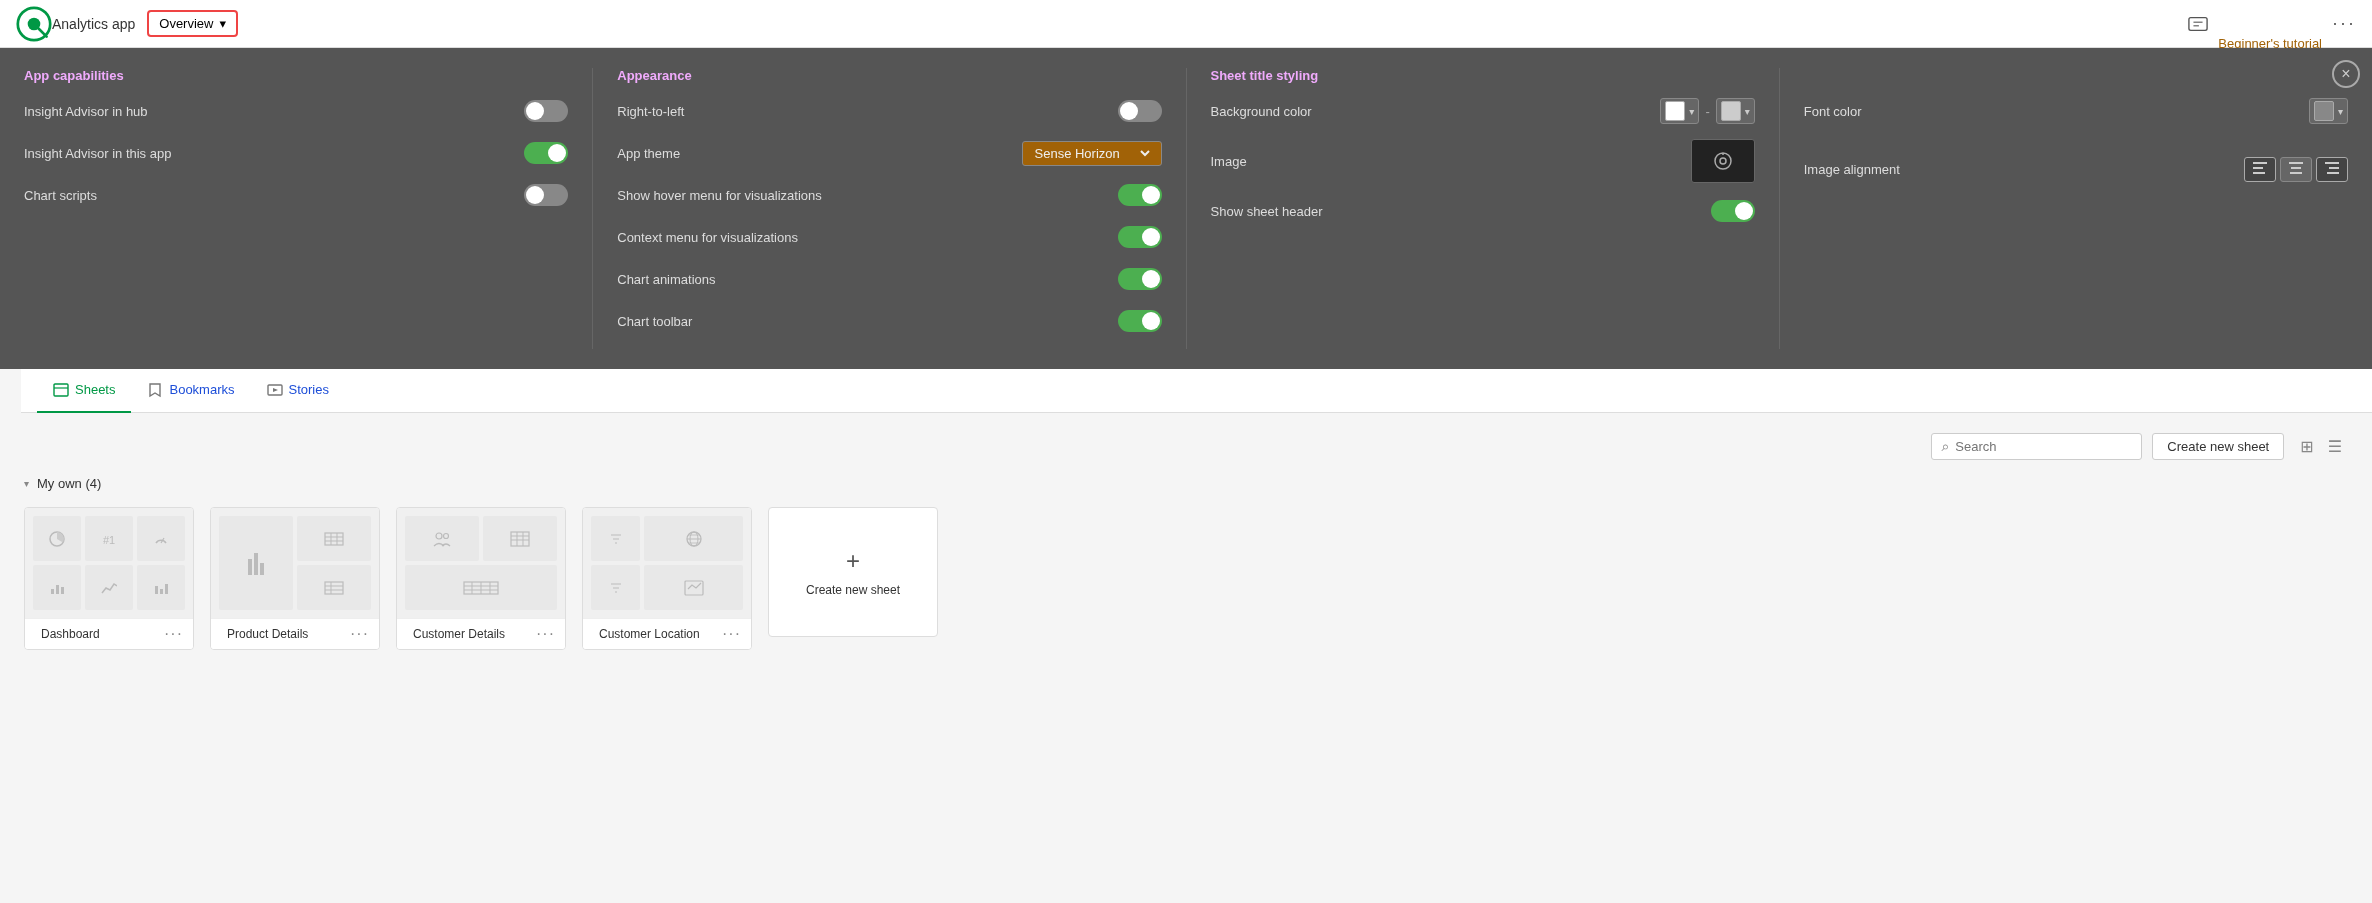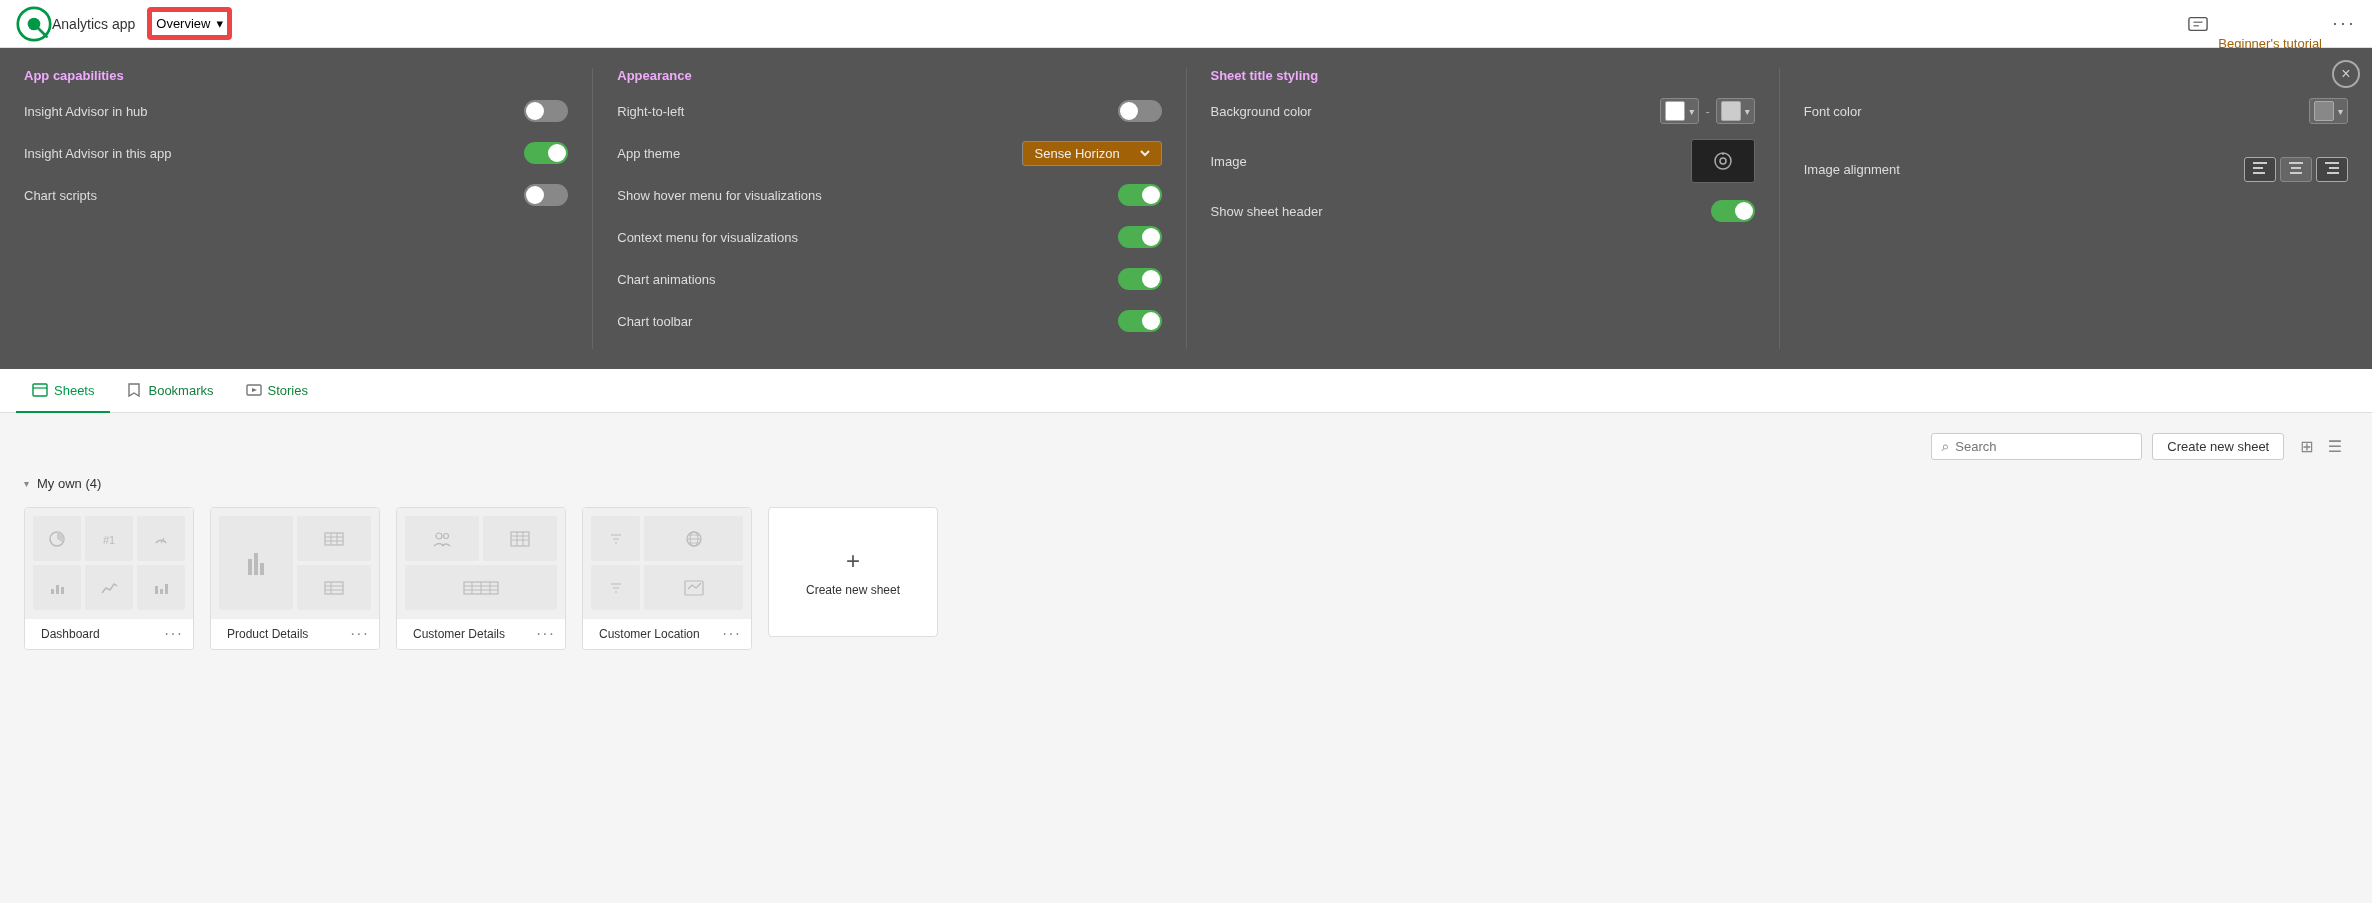--- a/index.html
+++ b/index.html
@@ -9,22 +9,22 @@
     .top-nav {
       display: flex; align-items: center; height: 48px;
       background: #fff; border-bottom: 1px solid #ddd;
       padding: 0 16px; gap: 12px;
     }
     .qlik-logo { display: flex; align-items: center; gap: 0; }
     .qlik-logo svg { width: 36px; height: 36px; }
     .app-title { font-size: 14px; font-weight: 500; color: #333; }
     .nav-dropdown {
       display: flex; align-items: center; gap: 6px;
-      border: 5px solid #ef4444; border-radius: 4px;
-      padding: 4px 4px; background: #fff; cursor: pointer; font-size: 13px;
+      border: 2px solid #ef4444; border-radius: 4px;
+      padding: 4px 10px; background: #fff; cursor: pointer; font-size: 13px;
     }
     .nav-center { display: flex; align-items: center; gap: 10px; margin-left: auto; }
     .tutorial-icon { width: 20px; height: 16px; }
     .tutorial-label { font-size: 13px; color: #a16207; margin-top: 40px; }
     .more-btn { background: none; border: none; cursor: pointer; font-size: 18px; color: #555; letter-spacing: 2px; }
 
     
     .settings-panel {
       background: #555; color: #eee;
       padding: 20px 24px; display: flex; gap: 0;
@@ -95,26 +95,26 @@
     .align-btns { display: flex; gap: 4px; }
     .align-btn {
       background: #666; border: 1px solid #888; color: #ccc;
       padding: 4px 8px; border-radius: 3px; cursor: pointer; font-size: 12px;
     }
     .align-btn.active { background: #444; border-color: #aaa; }
 
     
     .tabs-bar {
       background: #fff; border-bottom: 1px solid #ddd;
-      display: flex; align-items: flex-start; padding: 0 16px; height: 44px;
+      display: flex; align-items: center; padding: 0 16px; height: 44px; margin-left: 21px;
     }
     .tab {
       display: flex; align-items: center; gap: 6px;
       padding: 0 16px; height: 44px; cursor: pointer;
-      font-size: 13px; color: #15803d; border-bottom: 2px solid transparent;
+      font-size: 13px; color: #1d4ed8; border-bottom: 2px solid transparent;
       text-decoration: none;
     }
     .tab.active { color: #009845; border-bottom-color: #009845; font-weight: 500; }
     .tab svg { width: 16px; height: 16px; }
 
     
     .content-area { padding: 20px 24px; }
 
     .toolbar-row {
       display: flex; justify-content: flex-end; align-items: center;

